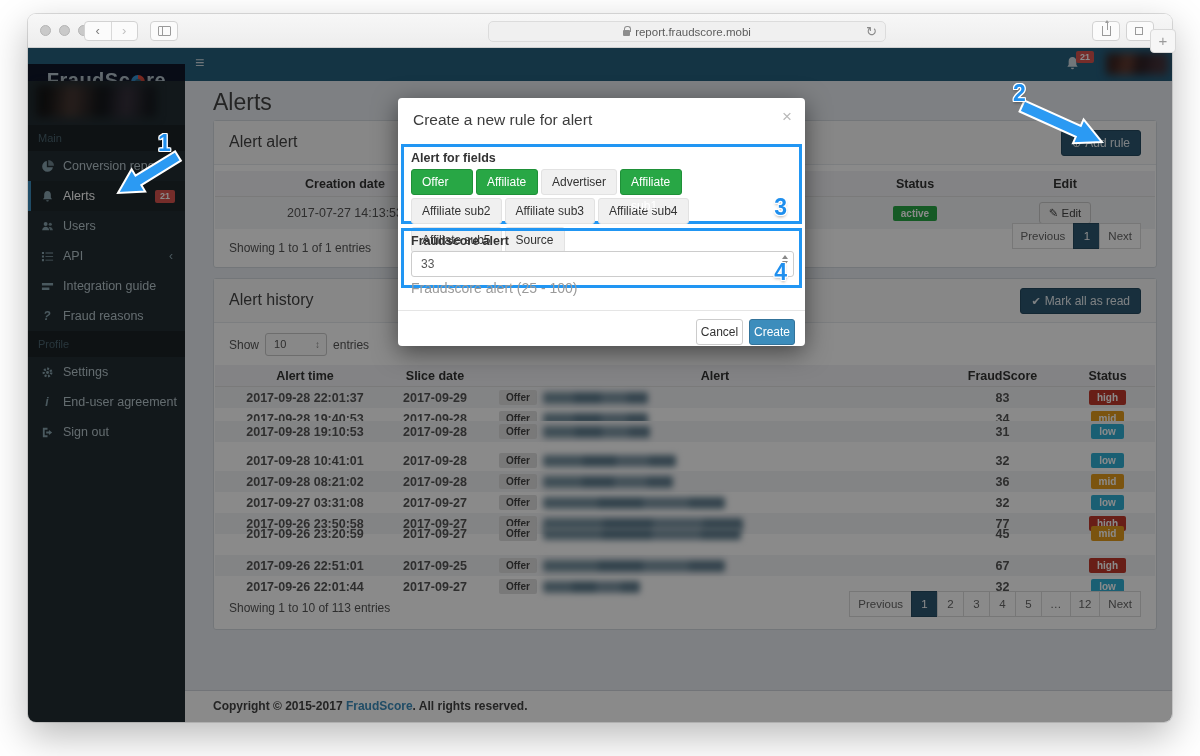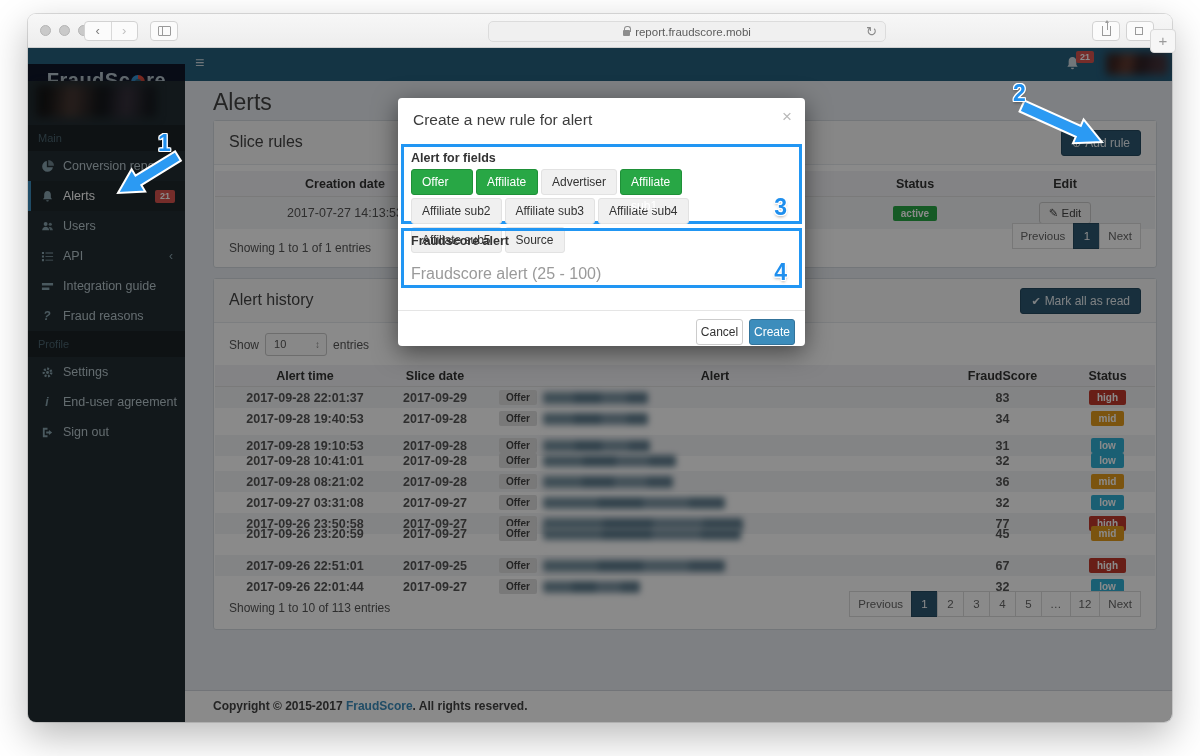--- a/index.html
+++ b/index.html
@@ -111,21 +111,21 @@
        color:#333;font-size:12px;line-height:24px}
   .fld.sel{background:#28a745;border-color:#1f9038;color:#fff}
   #box3 .num{bottom:0}
   #box4{top:130px;height:60px;padding:3px 7px}
   .numinput{position:relative;margin-top:3px;width:383px;height:26px;border:1px solid #ccc;border-radius:3px;
             background:#fff;font-size:12px;color:#555;line-height:24px;padding-left:9px}
   .spin{position:absolute;right:5px;top:3px;display:flex;flex-direction:column;gap:2px}
   .spin b{width:0;height:0;border-left:3.5px solid transparent;border-right:3.5px solid transparent}
   .spin .up{border-bottom:4px solid #888}
   .spin .dn{border-top:4px solid #888}
-  .help{margin-top:17px;font-size:16px;color:#9a9a9a}
+  .help{margin-top:3px;font-size:14px;color:#9a9a9a}
   #box4 .num{top:28px}
   .m-foot{position:absolute;left:0;right:0;bottom:0;height:36px;border-top:1px solid #e5e5e5}
   .mbtn{position:absolute;top:8px;height:26px;border-radius:3px;font-size:12px;line-height:24px;text-align:center}
   .cancel{right:62px;width:47px;background:#fff;border:1px solid #ccc;color:#333}
   .create{right:10px;width:46px;background:#3c8dbc;border:1px solid #33739a;color:#fff}
 
   
   #annsvg{position:absolute;left:0;top:0;pointer-events:none}
   .freenum{position:absolute;pointer-events:none}
 </style>
@@ -259,21 +259,21 @@
               <span>Sign out</span>
             </div>
           </div>
       </div>
 
       <div class="main">
         <div class="pgtitle">Alerts</div>
 
         <div class="panel" style="top:39px;height:148px">
           <div class="p-head">
-            <span class="p-title">Slice rules</span>
+            <span class="p-title">Alert alert</span>
             <span class="tealbtn"><span class="bic">⊕</span><span>Add rule</span></span>
           </div>
           <div class="thead-row" style="top:50px;height:26px">
             <span class="cell" style="left:0;width:260px">Creation date</span>
             <span class="cell" style="left:630px;width:140px">Status</span>
             <span class="cell" style="left:790px;width:120px">Edit</span>
           </div>
           <div class="t-row stripe" style="top:76px;height:32px">
             <span class="cell" style="left:0;width:260px">2017-07-27 14:13:53</span>
             <span class="cell" style="left:790px;width:120px">
@@ -326,21 +326,21 @@
                 <span class="cell" style="left: 180px; width: 80px;">2017-09-28</span>
                 <span class="cell left" style="left: 284px; width: 446px; gap: 6px;">
                   <span class="tagb">Offer</span>
                   <span class="blurbar" style="width: 105px;"></span>
                 </span>
                 <span class="cell" style="left: 730px; width: 115px;">34</span>
                 <span class="cell" style="left: 845px; width: 95px;">
                   <span class="badge" style="background: rgb(227, 155, 29);">mid</span>
                 </span>
               </div>
-              <div class="t-row stripe" style="top: 156px; height: 21px; font-weight: 700;">
+              <div class="t-row stripe" style="top: 142px; height: 21px; font-weight: 700;">
                 <span class="cell" style="left: 0px; width: 180px;">2017-09-28 19:10:53</span>
                 <span class="cell" style="left: 180px; width: 80px;">2017-09-28</span>
                 <span class="cell left" style="left: 284px; width: 446px; gap: 6px;">
                   <span class="tagb">Offer</span>
                   <span class="blurbar" style="width: 107px;"></span>
                 </span>
                 <span class="cell" style="left: 730px; width: 115px;">31</span>
                 <span class="cell" style="left: 845px; width: 95px;">
                   <span class="badge" style="background: rgb(49, 176, 213);">low</span>
                 </span>
@@ -466,20 +466,27 @@
               <span class="fld">Affiliate sub3</span>
               <span class="fld">Affiliate sub4</span>
               <span class="fld">Affiliate sub5</span>
               <span class="fld">Source</span>
             </div>
           <span class="num bignum">3</span>
         </div>
 
         <div class="annbox" id="box4">
           <div class="flbl">Fraudscore alert</div>
+          <div class="numinput">
+            <span>33</span>
+            <span class="spin">
+                <b class="up"></b>
+                <b class="dn"></b>
+              </span>
+          </div>
           <div class="help">Fraudscore alert (25 - 100)</div>
           <span class="num bignum">4</span>
         </div>
 
         <div class="m-foot">
           <span class="mbtn cancel">Cancel</span>
           <span class="mbtn create">Create</span>
         </div>
       </div>
     </div>

